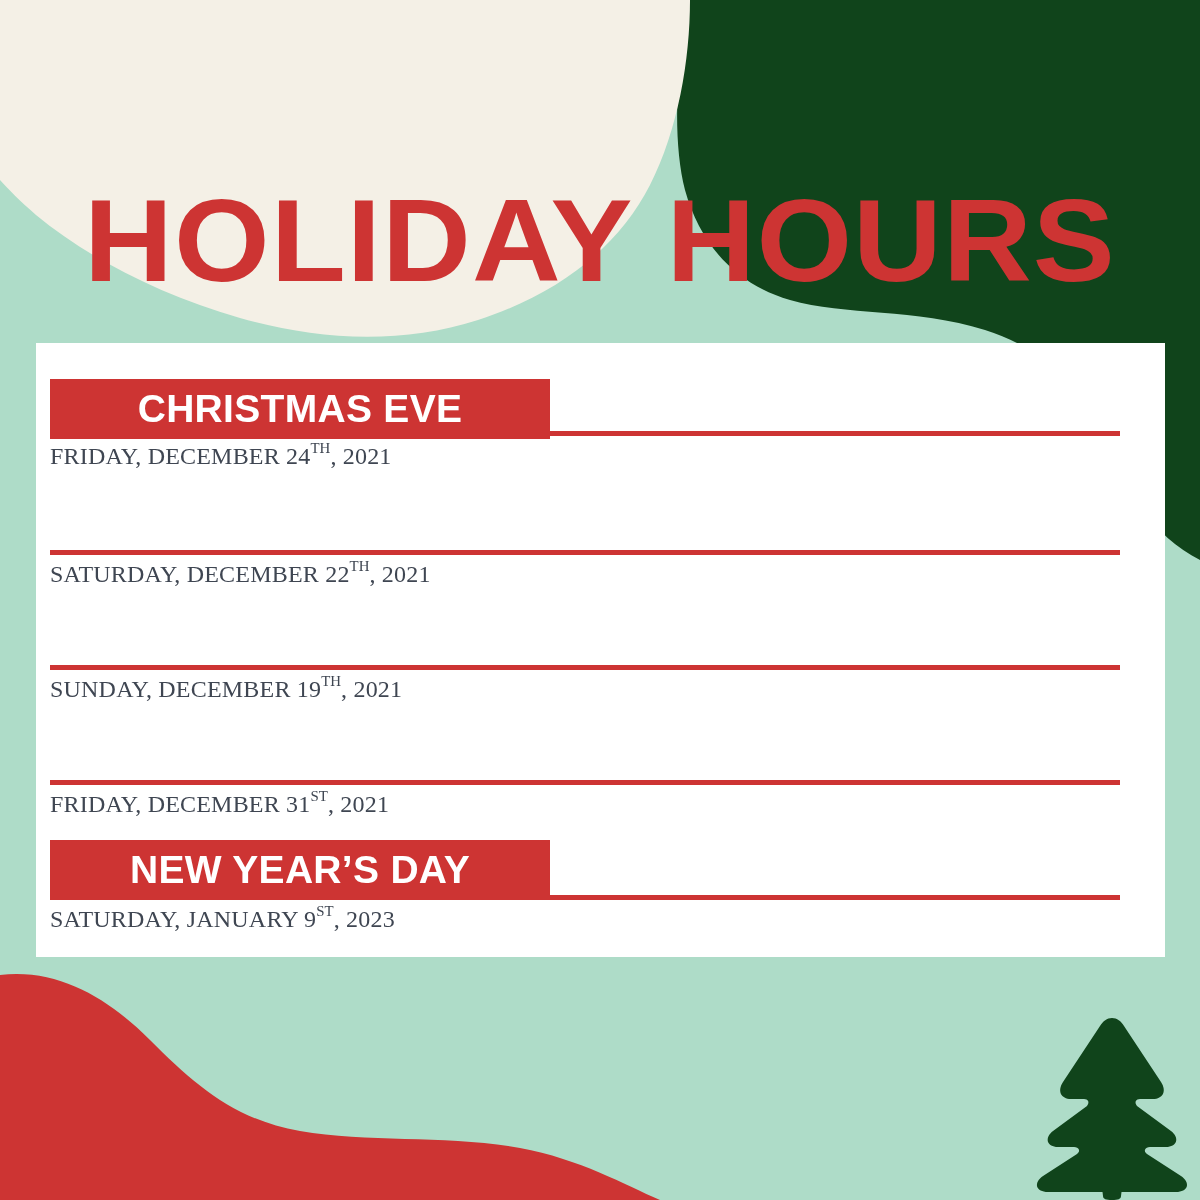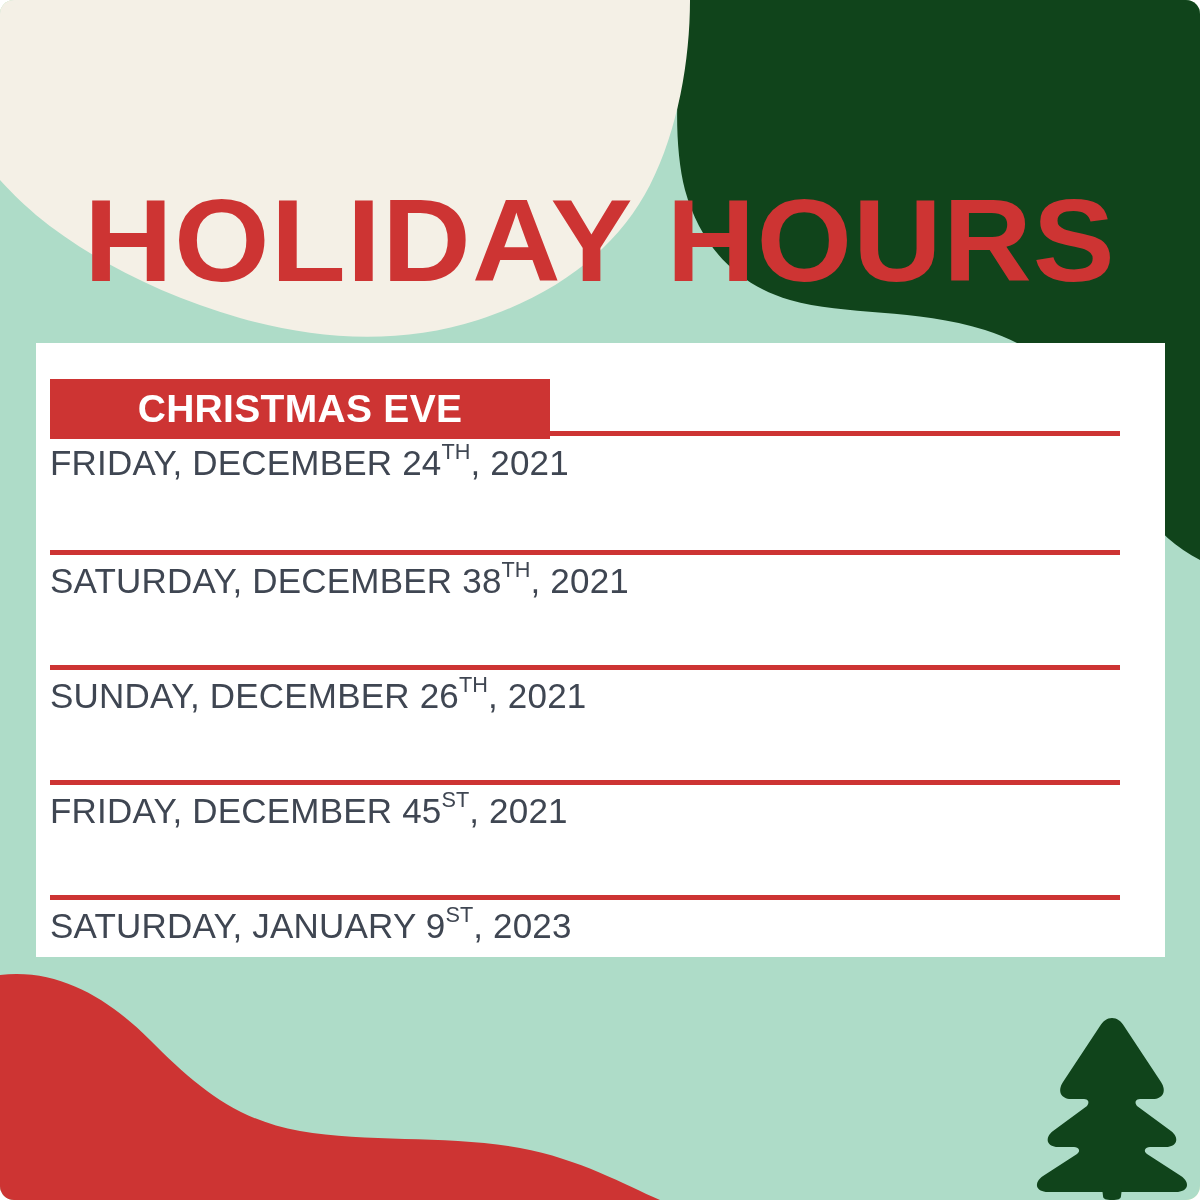--- a/index.html
+++ b/index.html
@@ -7,21 +7,20 @@
     padding: 0;
     background: #ffffff;
   }
   #poster {
     position: relative;
     width: 1200px;
     height: 1200px;
     overflow: hidden;
     background: #fef9c3;
     font-family: "Liberation Sans", sans-serif;
-    border-radius: 14px;
   }
   .bg-layer {
     position: absolute;
     inset: 0;
     width: 1200px;
     height: 1200px;
   }
 
   
   .title {
@@ -96,24 +95,24 @@
     line-height: 1;
     white-space: nowrap;
   }
 
   
   .date {
     position: absolute;
     left: 14px;
     top: 101px;
     width: 500px;
-    text-align: center;
+    text-align: left;
     color: #3F4652;
-    font-family: Liberation Sans, sans-serif;
-    font-size: 35px;
+    font-family: Liberation Serif, serif;
+    font-size: 24px;
     letter-spacing: 0.2px;
     line-height: 1;
     white-space: nowrap;
   }
   .date sup {
     font-size: 0.62em;
     vertical-align: 0.72em;
     letter-spacing: 0;
   }
 
@@ -193,34 +192,37 @@
       <div class="row r1">
         <div class="row-line"></div>
         <div class="banner">
           <span class="banner-label">CHRISTMAS EVE</span>
         </div>
         <div class="date"><span>FRIDAY, DECEMBER 24</span><sup>TH</sup><span>, 2021</span></div>
       </div>
 
       <div class="row">
         <div class="row-line"></div>
-        <div class="date"><span>SATURDAY, DECEMBER 38</span><sup>TH</sup><span>, 2021</span></div>
-      </div>
-
-      <div class="row">
-        <div class="row-line"></div>
-        <div class="date"><span>SUNDAY, DECEMBER 26</span><sup>TH</sup><span>, 2021</span></div>
-      </div>
-
-      <div class="row">
-        <div class="row-line"></div>
-        <div class="date"><span>FRIDAY, DECEMBER 45</span><sup>ST</sup><span>, 2021</span></div>
-      </div>
-
-      <div class="row">
-        <div class="row-line"></div>
+        <div class="date"><span>SATURDAY, DECEMBER 22</span><sup>TH</sup><span>, 2021</span></div>
+      </div>
+
+      <div class="row">
+        <div class="row-line"></div>
+        <div class="date"><span>SUNDAY, DECEMBER 19</span><sup>TH</sup><span>, 2021</span></div>
+      </div>
+
+      <div class="row">
+        <div class="row-line"></div>
+        <div class="date"><span>FRIDAY, DECEMBER 31</span><sup>ST</sup><span>, 2021</span></div>
+      </div>
+
+      <div class="row">
+        <div class="row-line"></div>
+        <div class="banner">
+          <span class="banner-label">NEW YEAR’S DAY</span>
+        </div>
         <div class="date"><span>SATURDAY, JANUARY 9</span><sup>ST</sup><span>, 2023</span></div>
       </div>
 
     </div>
   </div>
 
 </div>
 
 </body></html>

